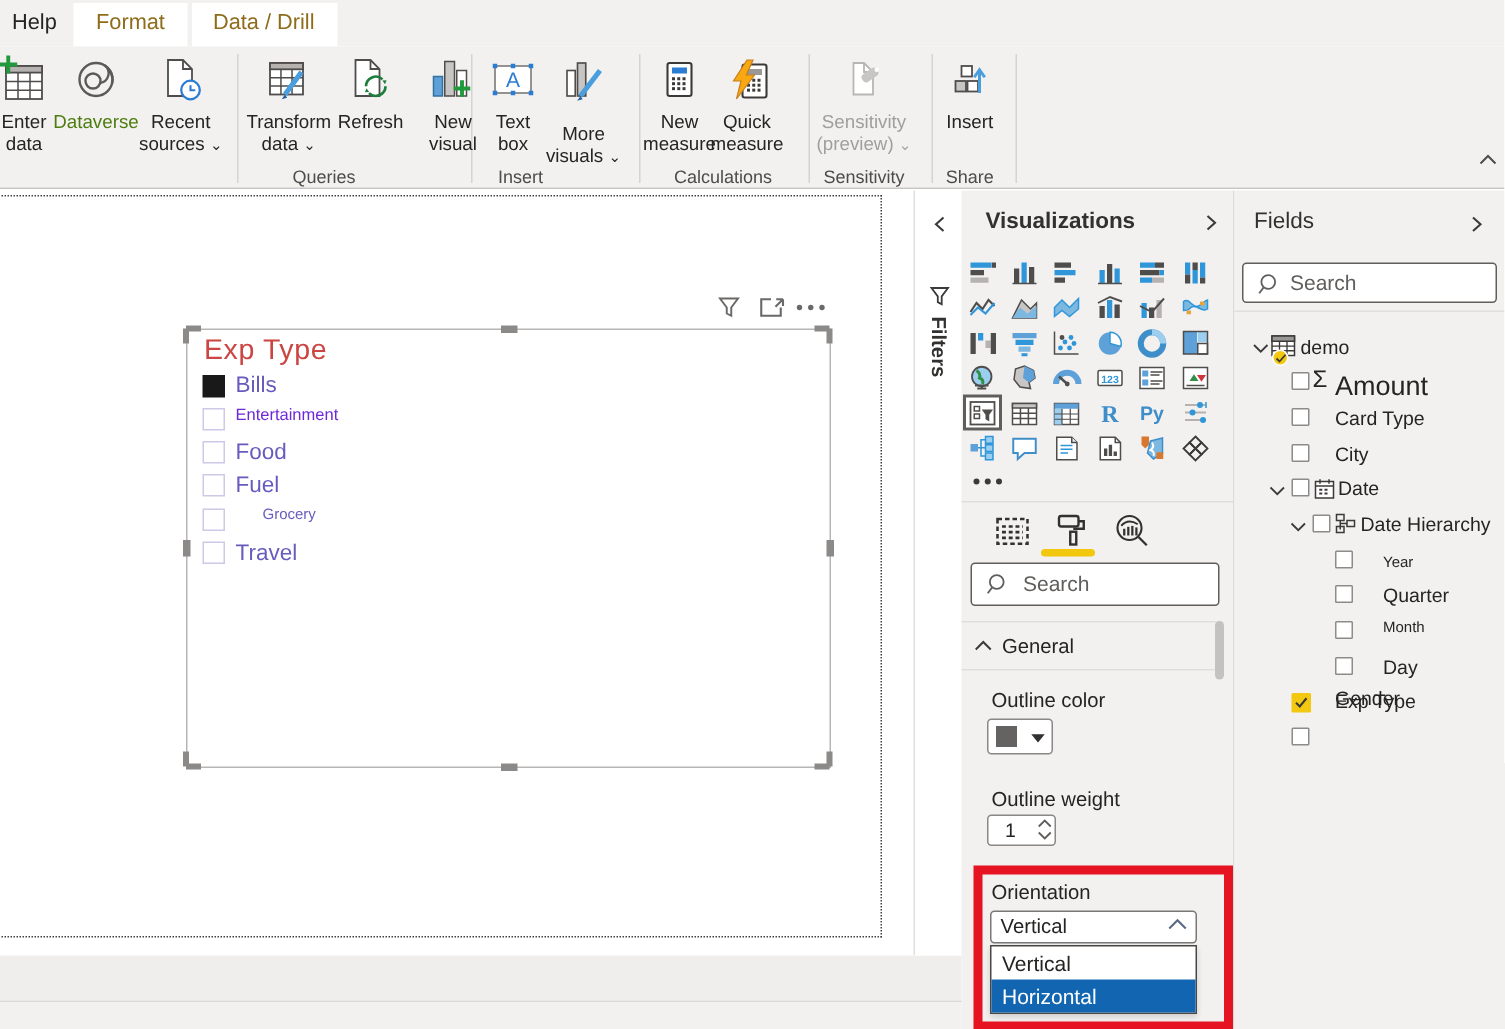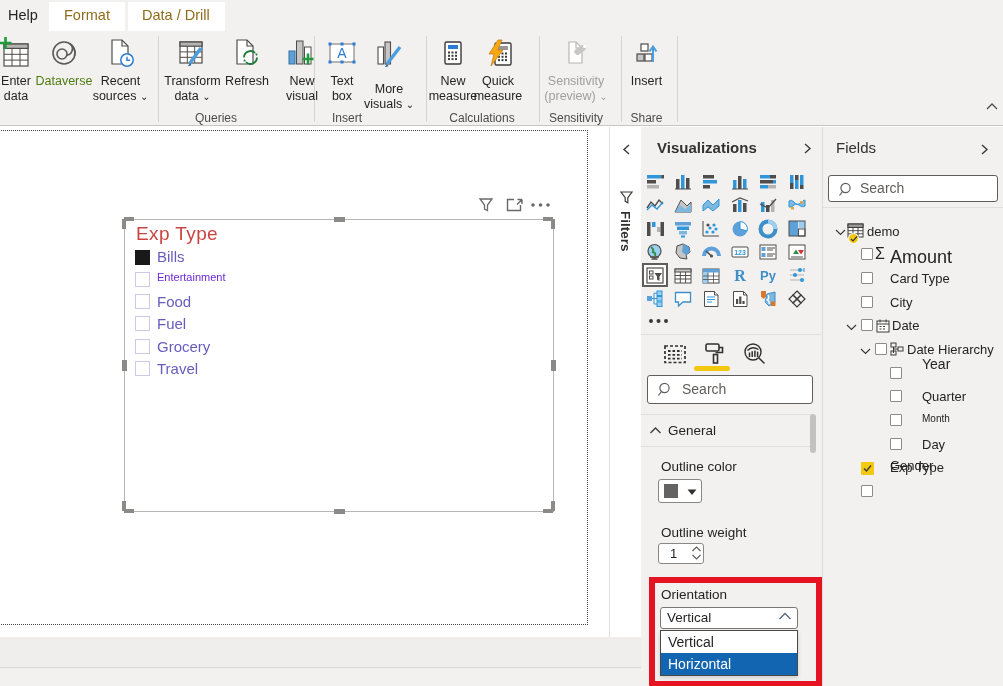--- a/index.html
+++ b/index.html
@@ -175,21 +175,21 @@
 <div class="a" style="left:136px;top:224px;font-size:19px;line-height:19px;font-weight:400;letter-spacing:0.4px;color:#cb4542">Exp Type</div>
 <div class="a" style="left:135px;top:250px;width:15px;height:15px;background:#191919"></div>
 <div class="a" style="left:157px;top:248px;font-size:15px;color:#675cbe">Bills</div>
 <div class="a" style="left:135px;top:272px;width:15px;height:15px;border:1px solid #cdc9e6;background:#fff"></div>
 <div class="a" style="left:157px;top:271px;font-size:11px;color:#6d28d9">Entertainment</div>
 <div class="a" style="left:135px;top:294px;width:15px;height:15px;border:1px solid #cdc9e6;background:#fff"></div>
 <div class="a" style="left:157px;top:293px;font-size:15px;color:#675cbe">Food</div>
 <div class="a" style="left:135px;top:316px;width:15px;height:15px;border:1px solid #cdc9e6;background:#fff"></div>
 <div class="a" style="left:157px;top:315px;font-size:15px;color:#675cbe">Fuel</div>
 <div class="a" style="left:135px;top:339px;width:15px;height:15px;border:1px solid #cdc9e6;background:#fff"></div>
-<div class="a" style="left:157px;top:338px;font-size:15px;color:#675cbe">Grocery</div>
+<div class="a" style="left:175px;top:338px;font-size:10px;color:#675cbe">Grocery</div>
 <div class="a" style="left:135px;top:361px;width:15px;height:15px;border:1px solid #cdc9e6;background:#fff"></div>
 <div class="a" style="left:157px;top:360px;font-size:15px;color:#675cbe">Travel</div>
 <div class="a" style="left:609px;top:127px;width:32px;height:510px;background:#fff;border-left:1px solid #e1dfdd"></div>
 <svg class="a" style="left:620px;top:143px" width="13" height="13">
     <path d="M9 2 L4 6.5 L9 11" fill="none" stroke="#3b3a39" stroke-width="1.4"></path>
   </svg>
 <svg class="a" style="left:619px;top:190px" width="15" height="15">
     <path d="M2 2 H13 L8.8 7.6 V12.8 L6.2 11.4 V7.6 Z" fill="none" stroke="#3b3a39" stroke-width="1.2"></path>
   </svg>
 <div class="a" style="left:618px;top:211px;font-size:13.5px;font-weight:600;color:#323130;writing-mode:vertical-rl">Filters</div>
@@ -515,21 +515,21 @@
   </svg>
 <div class="ck" style="left:875px;top:343px"></div>
 <svg class="a" style="left:890px;top:342px" width="14" height="14">
     <rect x="1" y="1" width="5" height="4" fill="none" stroke="#3b3a39"></rect>
     <rect x="8" y="5" width="5" height="4" fill="none" stroke="#3b3a39"></rect>
     <rect x="1" y="9" width="5" height="4" fill="none" stroke="#3b3a39"></rect>
     <path d="M3.5 5 V11 M3.5 7 H8" stroke="#3b3a39" fill="none"></path>
   </svg>
 <div class="ftxt" style="left:907px;top:342px;font-size:13px">Date Hierarchy</div>
 <div class="ck" style="left:890px;top:367px"></div>
-<div class="ftxt" style="left:922px;top:356px;font-size:14px">Year</div>
+<div class="ftxt" style="left:922px;top:370px;font-size:10px">Year</div>
 <div class="ck" style="left:890px;top:390px"></div>
 <div class="ftxt" style="left:922px;top:389px;font-size:13px">Quarter</div>
 <div class="ck" style="left:890px;top:414px"></div>
 <div class="ftxt" style="left:922px;top:413px;font-size:10px">Month</div>
 <div class="ck" style="left:890px;top:438px"></div>
 <div class="ftxt" style="left:922px;top:437px;font-size:13px">Day</div>
 <div class="a" style="left:861px;top:462px;width:13px;height:13px;background:#f2c811;border-radius:1px"></div>
 <svg class="a" style="left:863px;top:464px" width="9" height="9">
     <path d="M1 4.5 L3.5 7 L8 1.5" fill="none" stroke="#3b3a39" stroke-width="1.4"></path>
   </svg>

